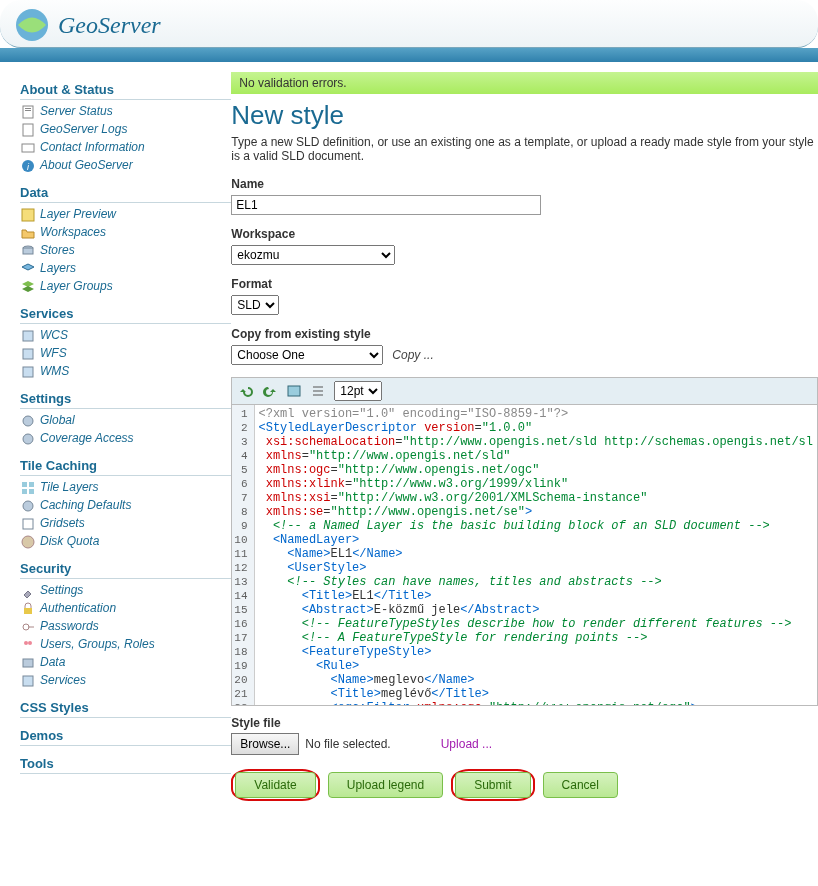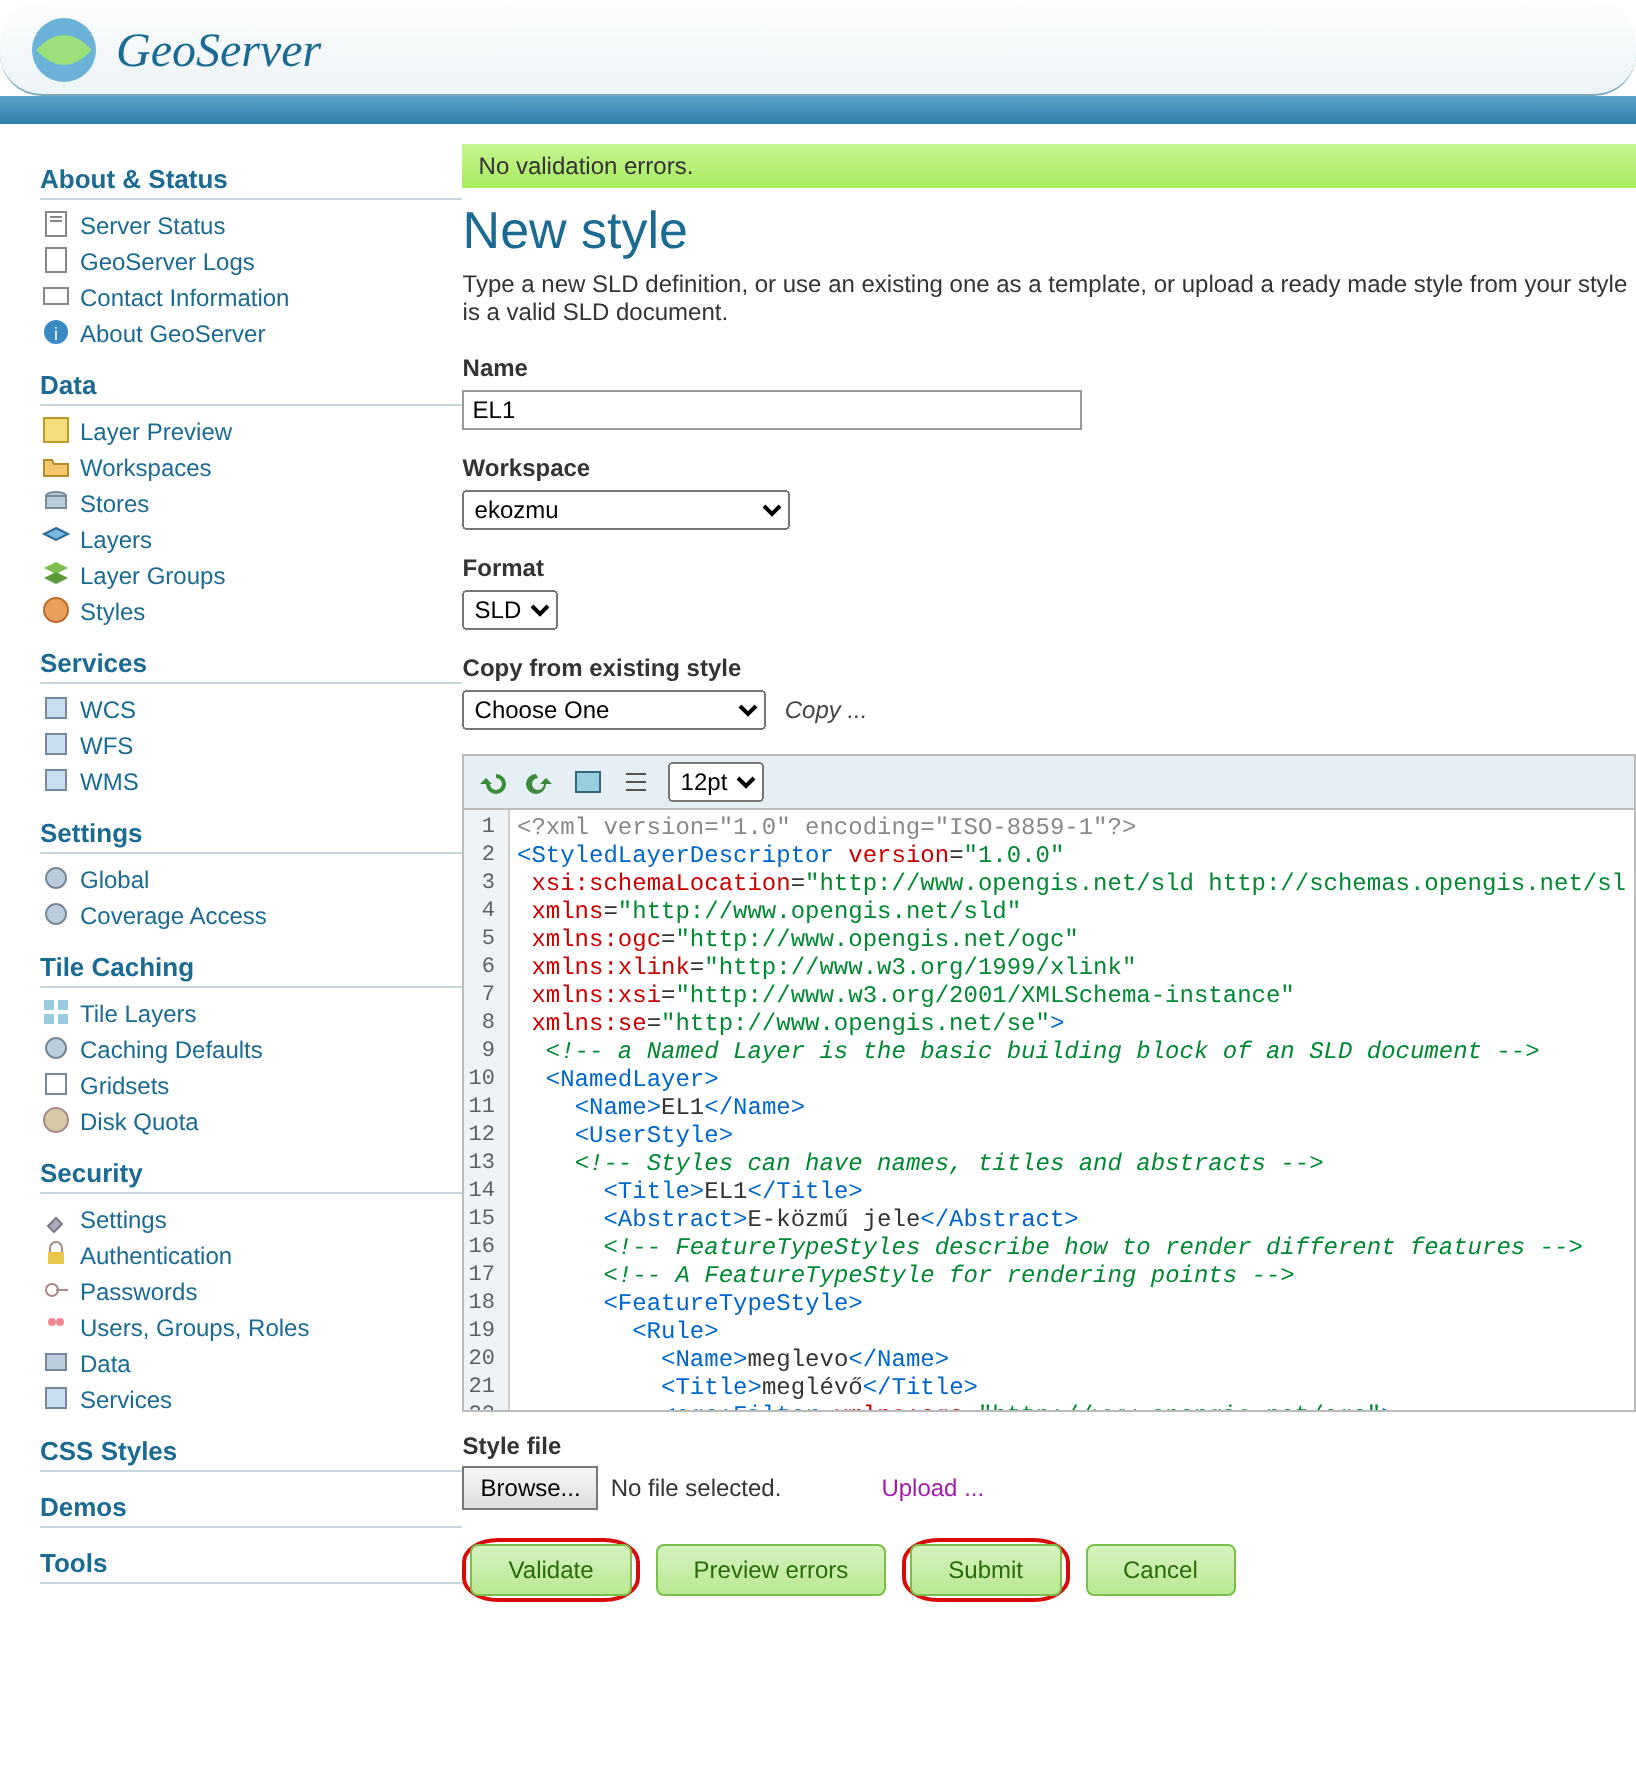--- a/index.html
+++ b/index.html
@@ -32,21 +32,21 @@
   }
   .sidebar h3 {
     margin: 10px 0 3px 0;
     padding-bottom: 2px;
     border-bottom: 1px solid #c7d7de;
     font-size: 13px;
     font-weight: bold;
     color: #1a6a92;
   }
   .sidebar ul { list-style:none; margin:2px 0 8px 0; padding:0; }
-  .sidebar li { padding: 1px 0; display:flex; align-items:flex-end; gap:4px; }
+  .sidebar li { padding: 1px 0; display:flex; align-items:flex-start; gap:4px;font-style:italic; }
   .sidebar a { color:#1a6a92; text-decoration:none; cursor:pointer; font-size:12px;}
   .icon { width:16px; height:16px; display:inline-block; flex:0 0 16px; }
   .content {
     flex: 1;
     padding: 10px 0 10px 0;
   }
   .validation {
     background: #b6f07a;
     background: linear-gradient(#c5f491,#a9eb5e);
     padding: 4px 8px;
@@ -214,26 +214,20 @@
               <path d="M8 3l6 3-6 3-6-3z" fill="#7ab8e0" stroke="#2a6a92"></path>
             </svg></span>
           <a>Layers</a>
         </li>
       <li>
           <span class="icon"><svg viewBox="0 0 16 16">
               <path d="M8 2l6 3-6 3-6-3z" fill="#7fbf4f"></path>
               <path d="M8 7l6 3-6 3-6-3z" fill="#5a9a3a"></path>
             </svg></span>
           <a>Layer Groups</a>
-        </li>
-      <li>
-          <span class="icon"><svg viewBox="0 0 16 16">
-              <circle cx="8" cy="8" r="6" fill="#e8a05a" stroke="#b86a2a"></circle>
-            </svg></span>
-          <a>Styles</a>
         </li>
     </ul>
 
     <h3>Services</h3>
     <ul>
       <li>
           <span class="icon"><svg viewBox="0 0 16 16">
               <rect x="3" y="3" width="10" height="10" fill="#c9def0" stroke="#789"></rect>
             </svg></span>
           <a>WCS</a>
@@ -447,19 +441,19 @@
 
     <div class="filelabel">Style file</div>
     <div style="margin-top:3px; display:flex; align-items:center;">
       <button class="browse">Browse...</button>
       <span class="sel-file">No file selected.</span>
       <span class="upload-link">Upload ...</span>
     </div>
 
     <div class="buttons">
       <span class="ring"><button class="btn">Validate</button></span>
-      <button class="btn">Preview errors</button>
+      <button class="btn">Upload legend</button>
       <span class="ring"><button class="btn">Submit</button></span>
       <button class="btn">Cancel</button>
     </div>
 
   </div>
 </div>
 
 </body></html>

